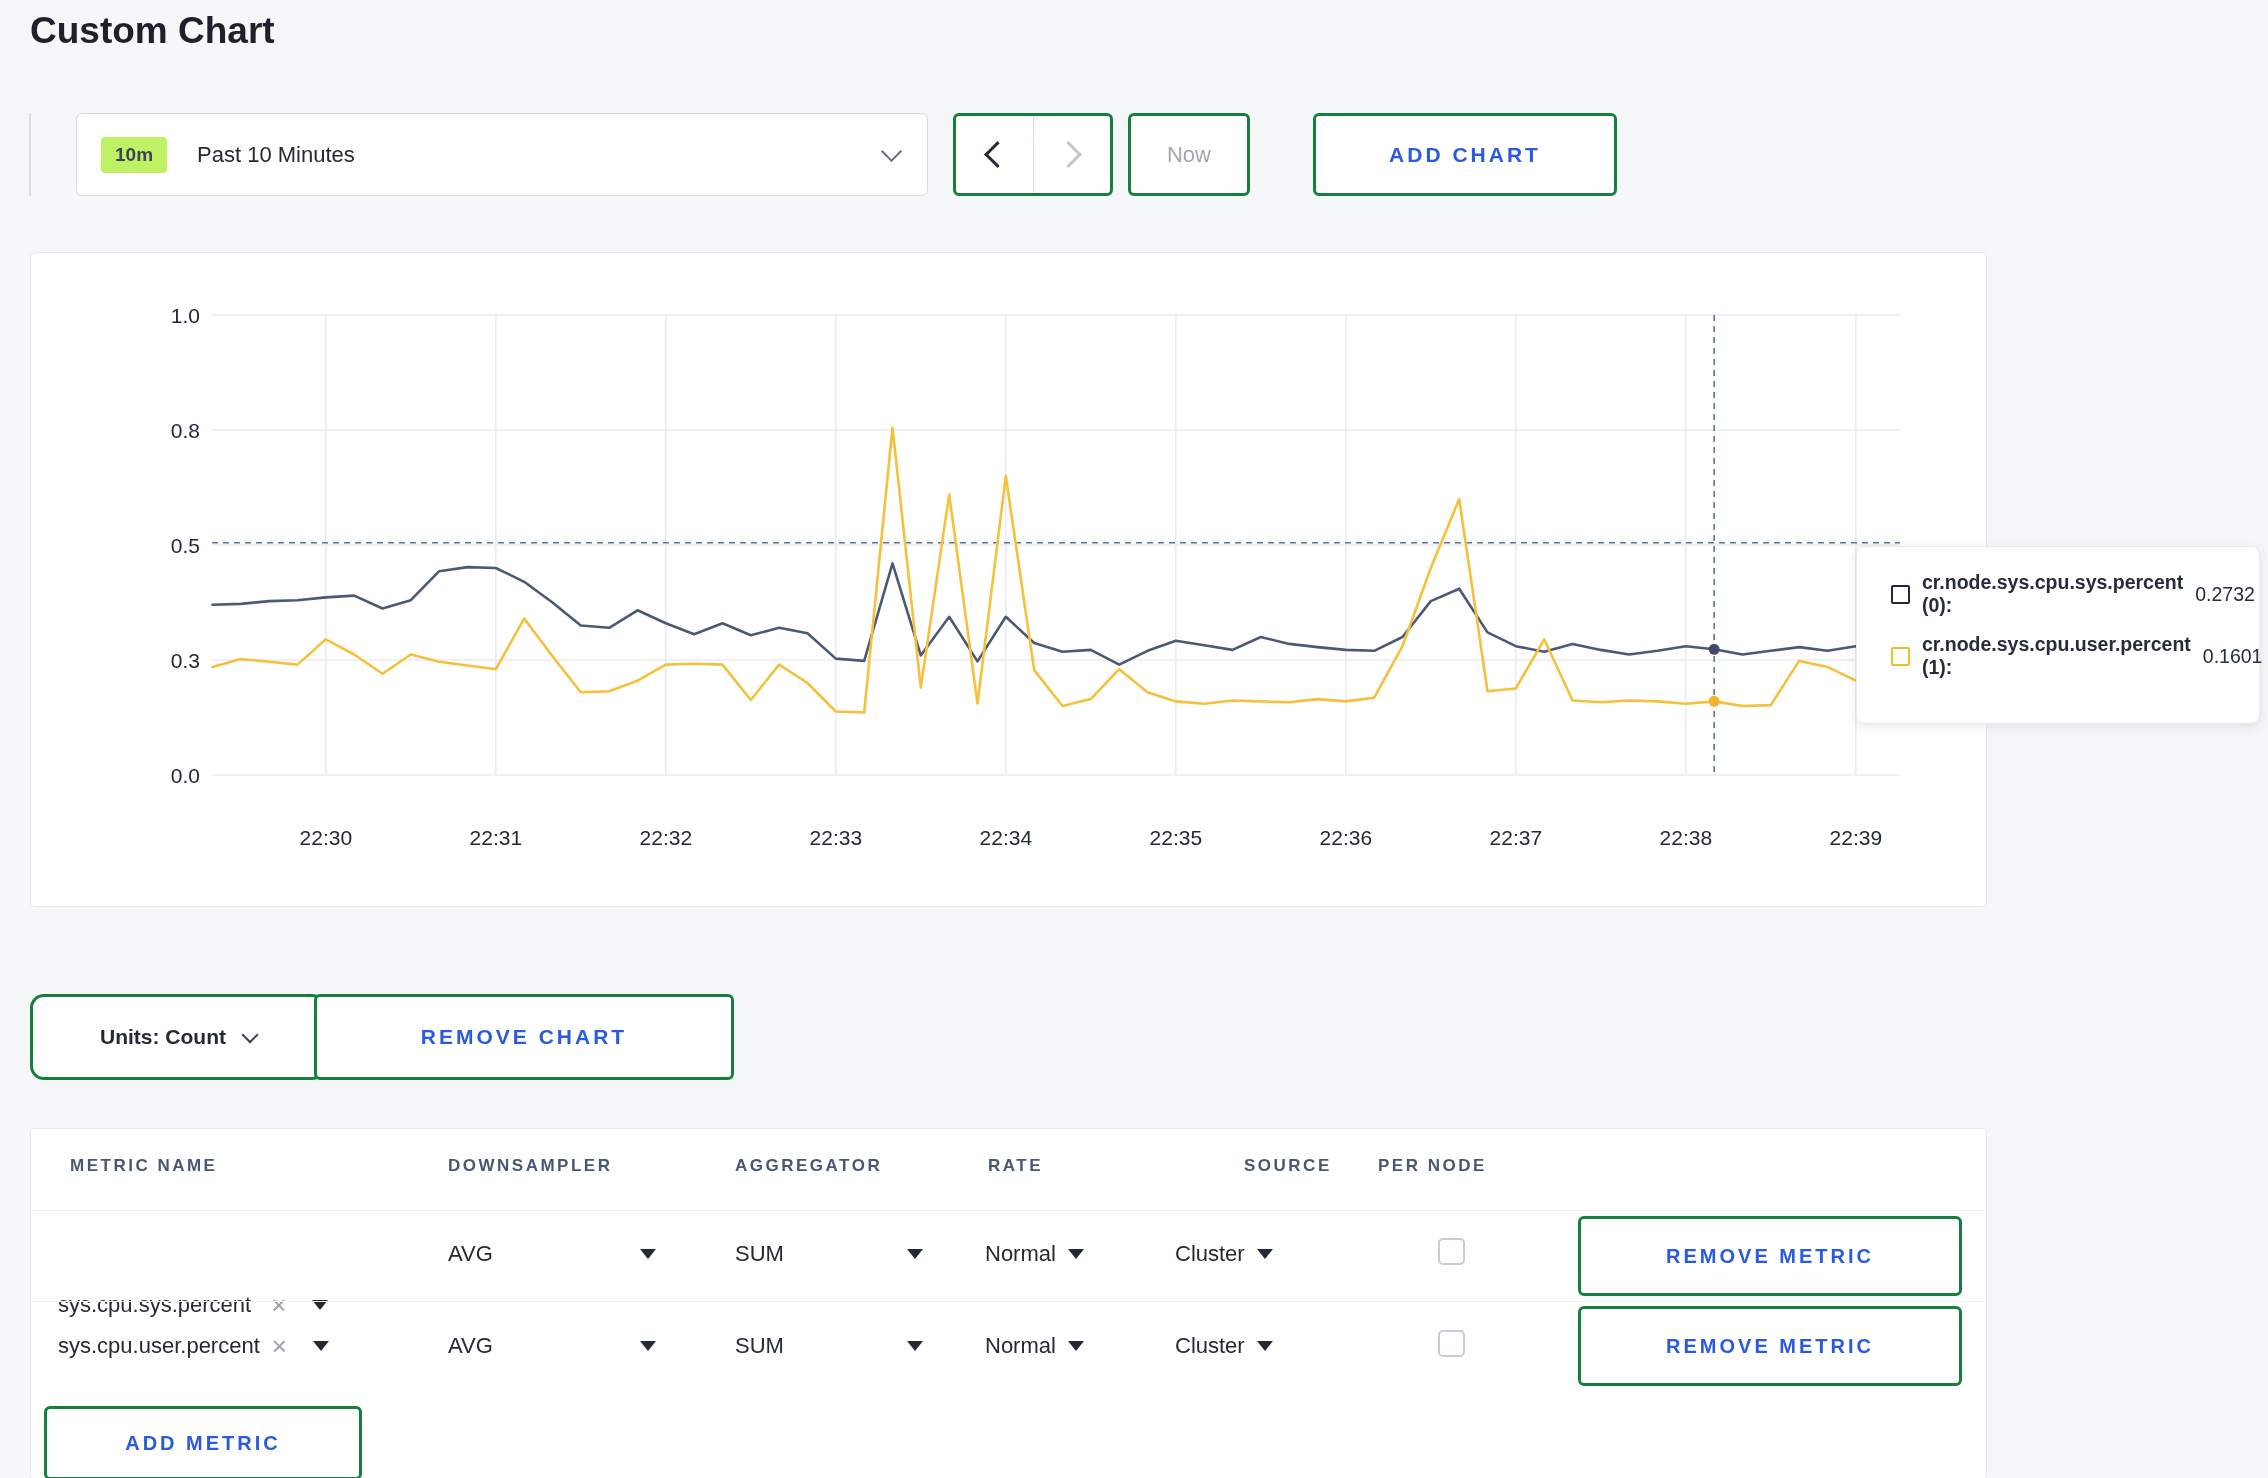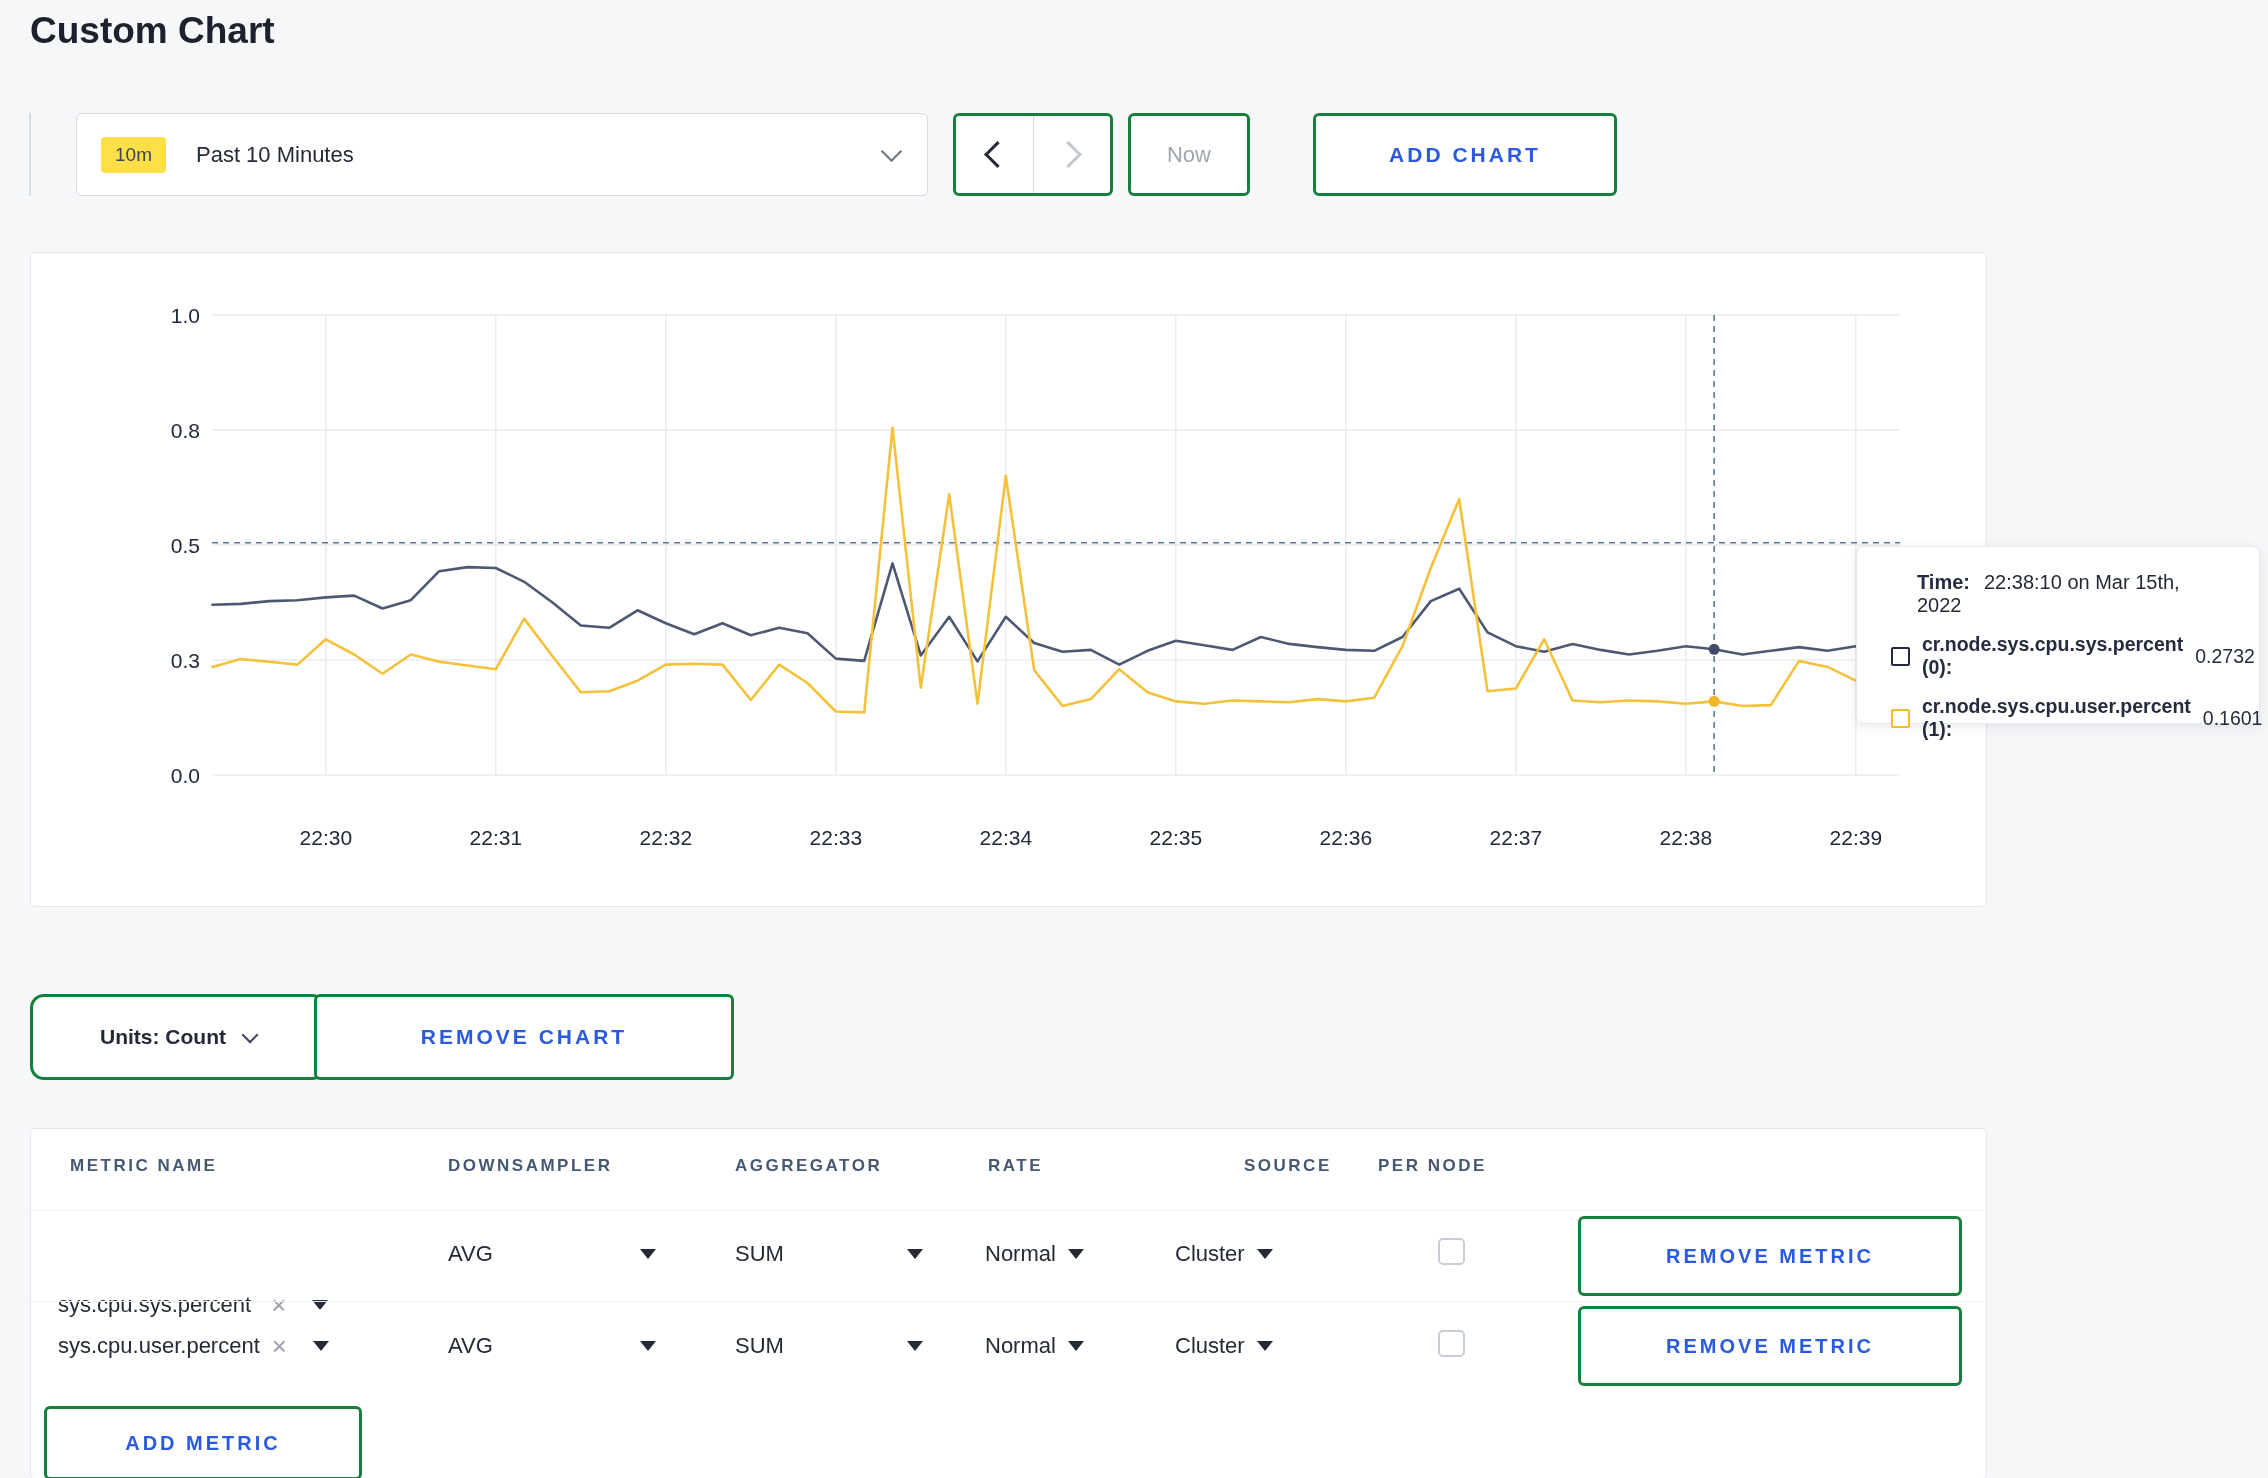--- a/index.html
+++ b/index.html
@@ -21,22 +21,22 @@
   }
   .page-title{
     font-size:37px;font-weight:600;color:#1c212b;letter-spacing:0;
   }
   .divider-v{width:2px;background:#d9dee5;}
   .select-box{
     background:#fff;border:1px solid #d5dae3;border-radius:6px;
     display:flex;align-items:center;box-sizing:border-box;
   }
   .badge{
-    background:#fde047;border-radius:4px;padding:7px 14px;
-    font-size:19px;font-weight:400;color:#3d4456;
+    background:#bef264;border-radius:4px;padding:7px 14px;
+    font-size:19px;font-weight:700;color:#3d4456;
   }
   .select-label{font-size:22px;color:#242a35;}
   .chev{
     width:13px;height:13px;border-right:2.5px solid #69707d;border-bottom:2.5px solid #69707d;
     transform:rotate(45deg);display:inline-block;
   }
   .chev-left{
     width:16px;height:16px;border-left:3.5px solid #242a35;border-bottom:3.5px solid #242a35;
     transform:rotate(45deg);display:inline-block;
   }
@@ -135,23 +135,20 @@
     <text x="1855.8139999999999" y="845" class="xlab" text-anchor="middle">22:39</text>
     <line x1="212" x2="1900" y1="542.7" y2="542.7" class="dash"></line>
     <line x1="1714.149" x2="1714.149" y1="315" y2="775" class="dash"></line>
     <polyline points="212.5,604.8 240.8,603.9 269.2,601.1 297.5,600.2 325.8,597.4 354.2,595.6 382.5,608.5 410.8,600.2 439.2,571.2 467.5,567.1 495.8,568.0 524.2,581.8 552.5,602.5 580.8,625.5 609.2,627.8 637.5,610.3 665.8,623.2 694.2,634.2 722.5,623.2 750.8,635.2 779.2,627.8 807.5,633.3 835.8,658.6 864.2,660.9 892.5,563.4 920.8,655.4 949.2,616.8 977.5,661.4 1005.8,616.8 1034.2,643.0 1062.5,651.7 1090.8,649.9 1119.2,664.6 1147.5,650.8 1175.8,640.7 1204.2,645.3 1232.5,649.9 1260.8,637.0 1289.2,643.9 1317.5,647.1 1345.8,649.9 1374.2,650.8 1402.5,637.0 1430.8,601.1 1459.2,588.7 1487.5,632.4 1515.8,646.2 1544.2,651.7 1572.5,643.9 1600.8,649.9 1629.1,654.5 1657.5,650.8 1685.8,646.2 1714.1,649.3 1742.5,654.5 1770.8,650.8 1799.1,647.1 1827.5,650.8 1855.8,646.2 1884.1,649.9" fill="none" stroke="#4d5873" stroke-width="2.6" stroke-linejoin="round" stroke-linecap="round"></polyline>
     <polyline points="212.5,666.9 240.8,659.1 269.2,661.8 297.5,664.6 325.8,639.3 354.2,654.5 382.5,673.8 410.8,654.5 439.2,661.8 467.5,665.5 495.8,669.2 524.2,618.6 552.5,656.3 580.8,692.2 609.2,691.3 637.5,680.7 665.8,664.6 694.2,663.7 722.5,664.6 750.8,700.0 779.2,664.6 807.5,683.0 835.8,711.5 864.2,712.4 892.5,427.7 920.8,687.6 949.2,494.4 977.5,703.7 1005.8,476.0 1034.2,670.1 1062.5,706.0 1090.8,699.1 1119.2,669.2 1147.5,692.2 1175.8,701.4 1204.2,703.7 1232.5,700.5 1260.8,701.4 1289.2,702.3 1317.5,699.1 1345.8,701.4 1374.2,697.7 1402.5,646.2 1430.8,568.0 1459.2,499.0 1487.5,691.3 1515.8,688.5 1544.2,639.3 1572.5,700.5 1600.8,702.3 1629.1,700.5 1657.5,701.4 1685.8,703.7 1714.1,701.4 1742.5,706.0 1770.8,705.1 1799.1,660.9 1827.5,666.9 1855.8,680.7 1884.1,651.7" fill="none" stroke="#f6c13a" stroke-width="2.6" stroke-linejoin="round" stroke-linecap="round"></polyline>
     <circle cx="1714.149" cy="649.328" r="5.5" fill="#414b66"></circle>
     <circle cx="1714.149" cy="701.354" r="5.5" fill="#f2b52a"></circle>
   </svg>
 
 <div class="abs tooltip" style="left:1856px;top:546px;width:404px;height:178px;">
-  <div class="tt-time" style="margin-left:26px;">
-    <span class="lbl">Time:</span><span>22:38:10 on Mar 15th, 2022</span>
-  </div>
   <div class="tt-row">
     <span class="tt-sq" id="tt-sq-0" style="border: 2.5px solid rgb(33, 40, 63);"></span>
     <span class="tt-name">cr.node.sys.cpu.sys.percent (0):</span>
     <span class="tt-val">0.2732</span>
   </div>
   <div class="tt-row">
     <span class="tt-sq" id="tt-sq-1" style="border: 2.5px solid rgb(242, 189, 45);"></span>
     <span class="tt-name">cr.node.sys.cpu.user.percent (1):</span>
     <span class="tt-val">0.1601</span>
   </div>

